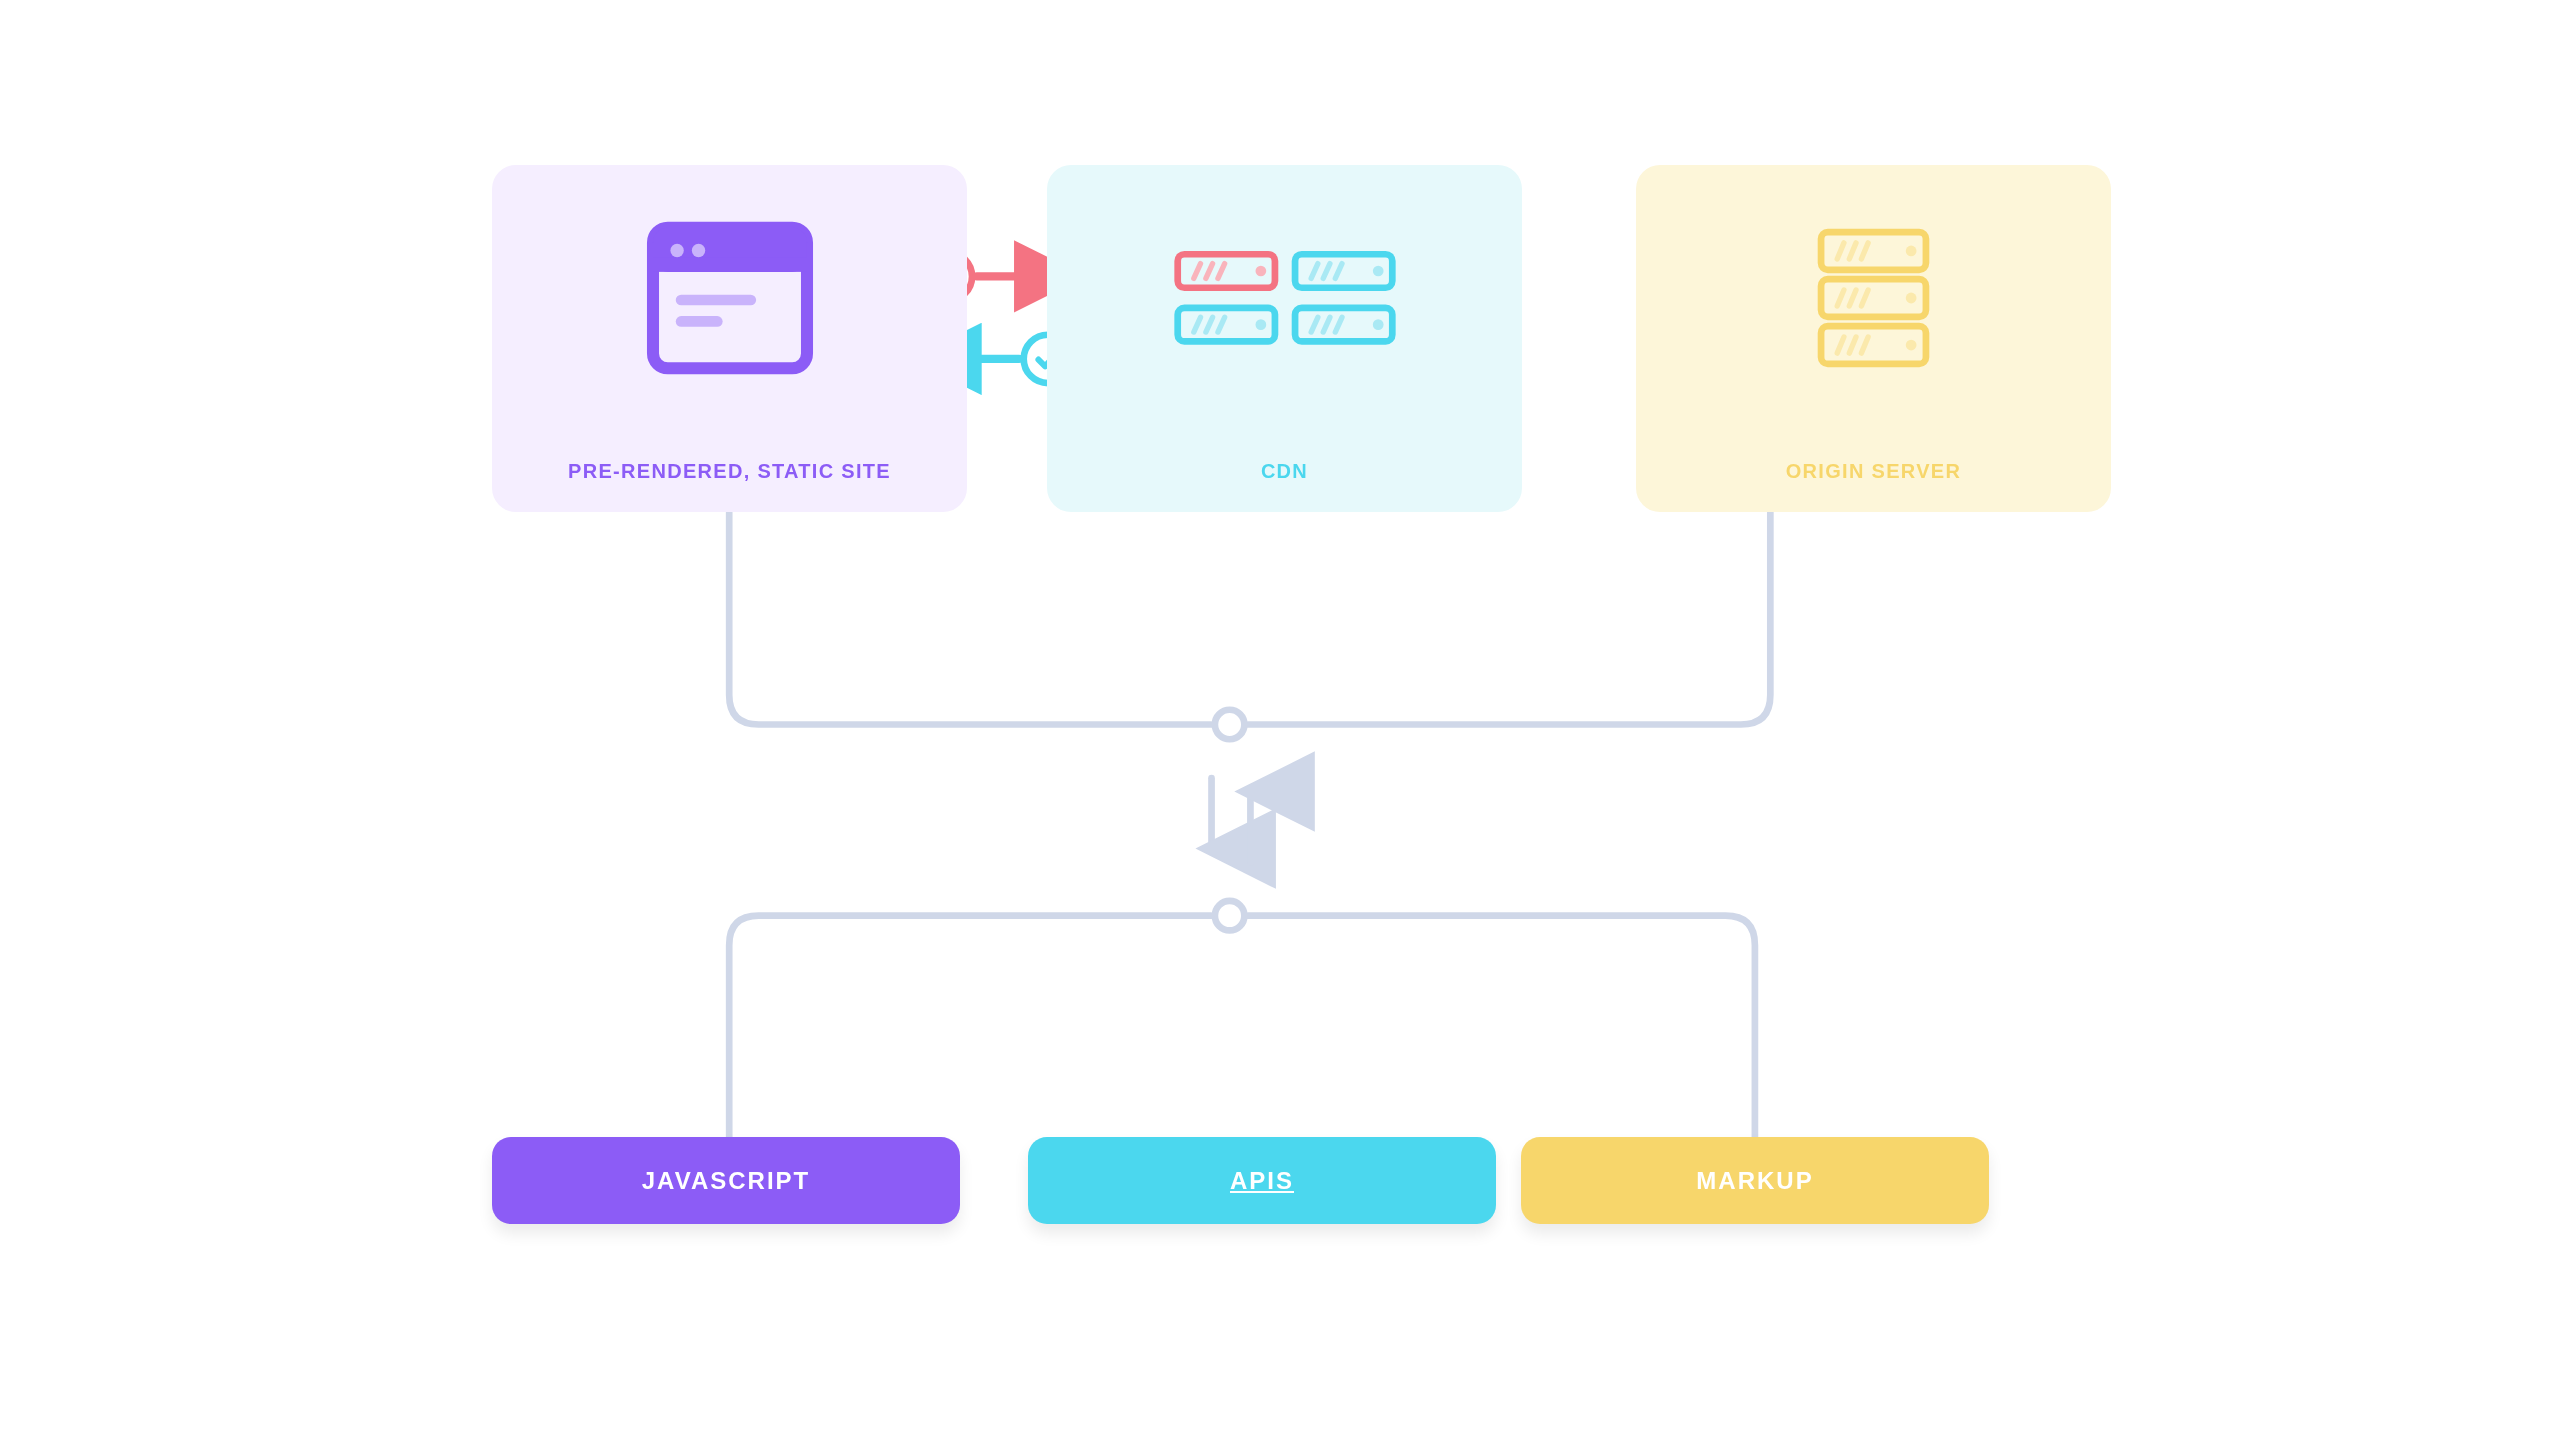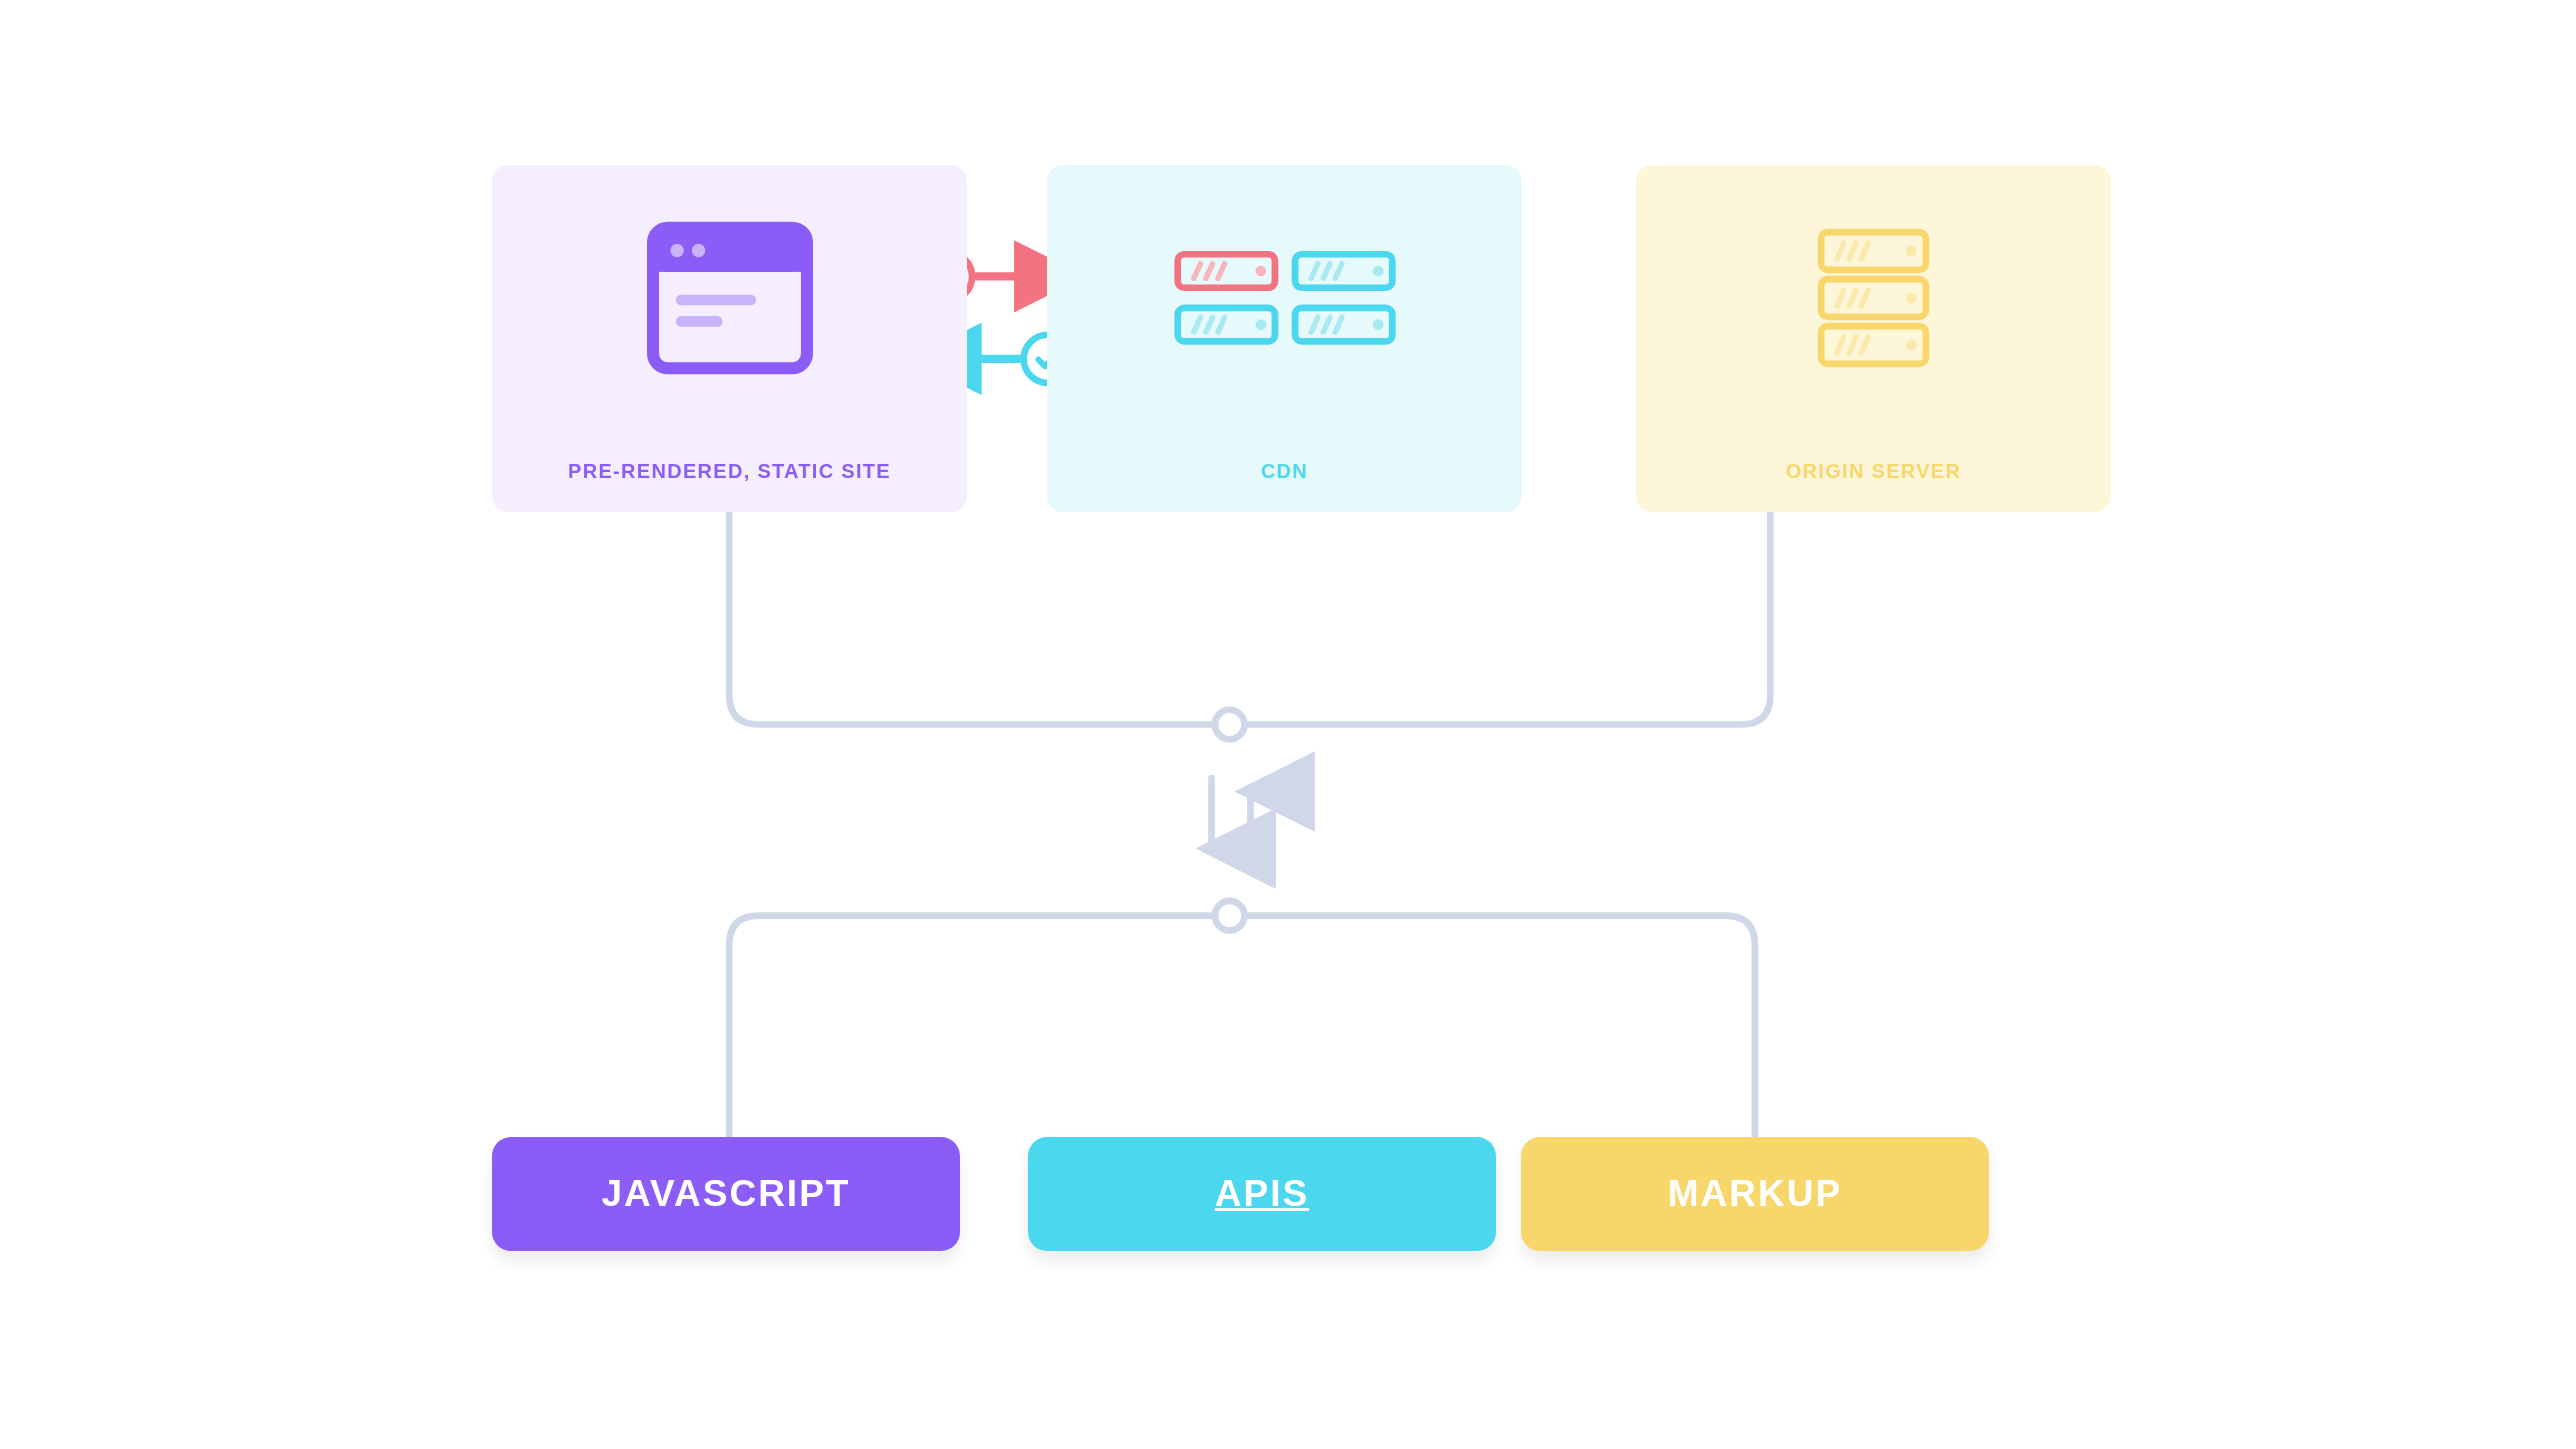--- a/index.html
+++ b/index.html
@@ -9,32 +9,32 @@
     --cyan-light:#E6F9FB;
     --yellow:#F7D66B;
     --yellow-light:#FDF6D9;
     --red:#F47382;
     --line:#CFD7E8;
   }
   html,body{margin:0;padding:0;width:2576px;height:1449px;background:#FFFFFF;font-family:'Segoe UI',Arial,Helvetica,sans-serif;}
   #stage{position:relative;width:2576px;height:1449px;}
 
   
-  .card{position:absolute;top:165px;height:347px;width:475px;border-radius:16px;display:flex;flex-direction:column;align-items:center;justify-content:flex-start;box-shadow:0 0 0 0 transparent;}
+  .card{position:absolute;top:165px;height:347px;width:475px;border-radius:24px;display:flex;flex-direction:column;align-items:center;justify-content:flex-start;box-shadow:0 0 0 0 transparent;}
   .card .icon-slot{flex:1;display:flex;align-items:center;justify-content:center;width:100%;}
   .card-label{height:81px;display:flex;align-items:center;justify-content:center;font-weight:800;letter-spacing:1.3px;font-size:20px;text-transform:uppercase;}
   #card-site  {left: 492px;background:var(--purple-light);} 
   #card-cdn   {left:1003px;background:var(--cyan-light);margin-left:44px;}   
   #card-origin{left:1609px;background:var(--yellow-light);margin-left:27px;} 
   #card-site  .card-label{color:var(--purple);}
   #card-cdn   .card-label{color:var(--cyan);}
   #card-origin .card-label{color:var(--yellow);}
 
   
-  .pill{position:absolute;top:1137px;height:114px;width:468px;border-radius:19px;color:#FFFFFF;font-weight:800;font-size:37px;letter-spacing:2px;display:flex;align-items:center;justify-content:center;text-transform:uppercase;box-shadow:0 9.4px 14.8px rgba(0,0,0,0.08);}
+  .pill{position:absolute;top:1137px;height:87px;width:468px;border-radius:19px;color:#FFFFFF;font-weight:800;font-size:24px;letter-spacing:2px;display:flex;align-items:center;justify-content:center;text-transform:uppercase;box-shadow:0 9.4px 14.8px rgba(0,0,0,0.08);}
   #pill-js    {left: 492px;background:var(--purple);}
   #pill-apis  {left:1028px;background:var(--cyan);text-decoration:underline;}
   #pill-markup{left:1521px;background:var(--yellow);text-transform:uppercase;}
 
   
   #connectors{position:absolute;inset:0;pointer-events:none;}
 </style>
 </head>
 <body>
 

